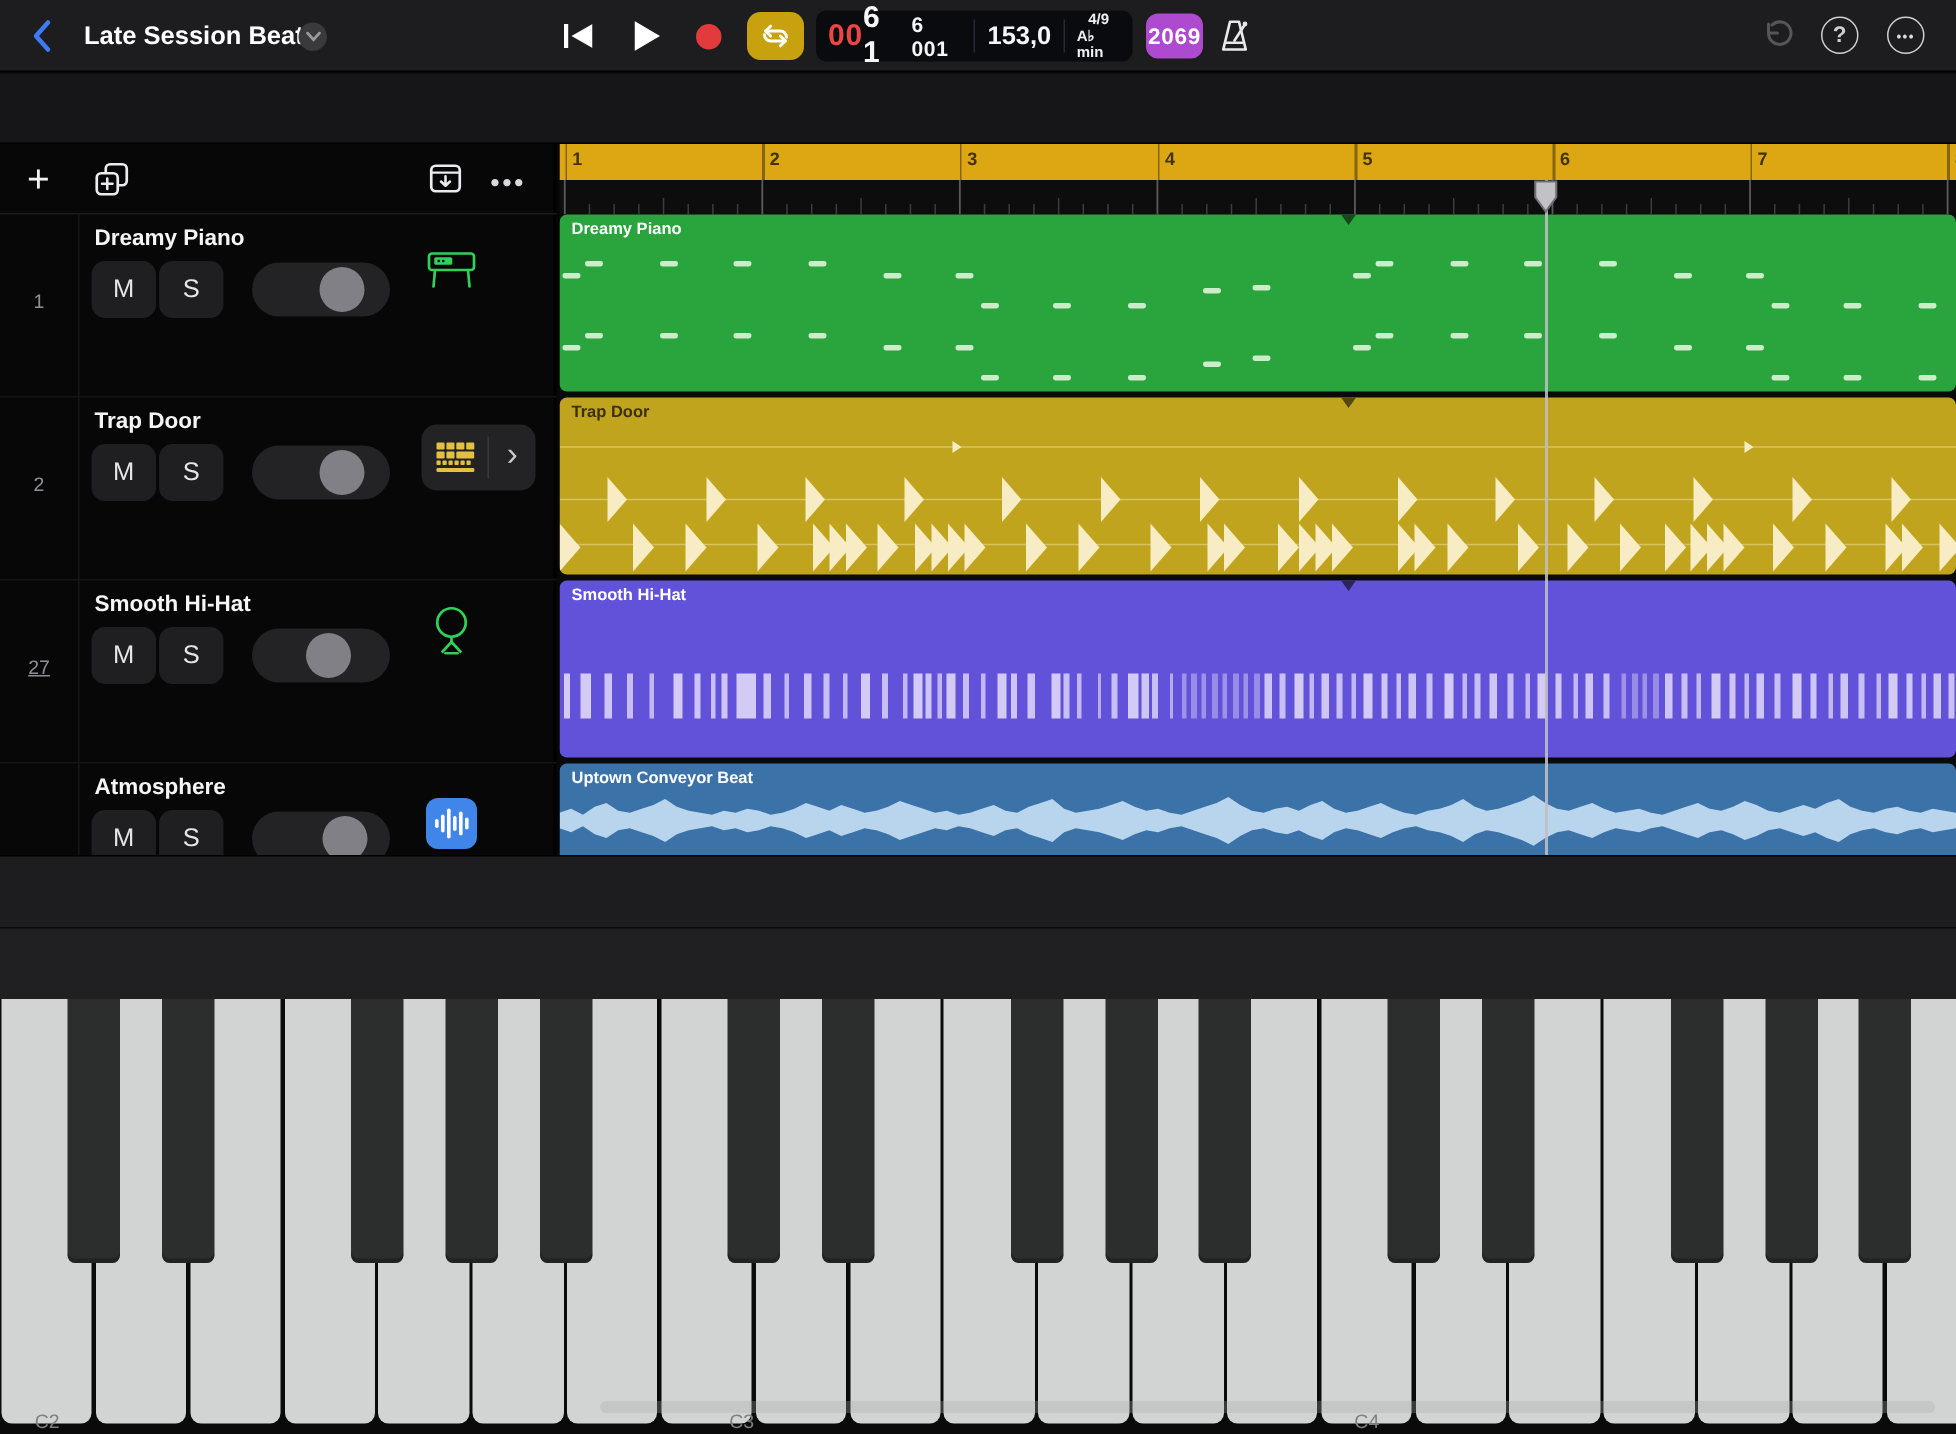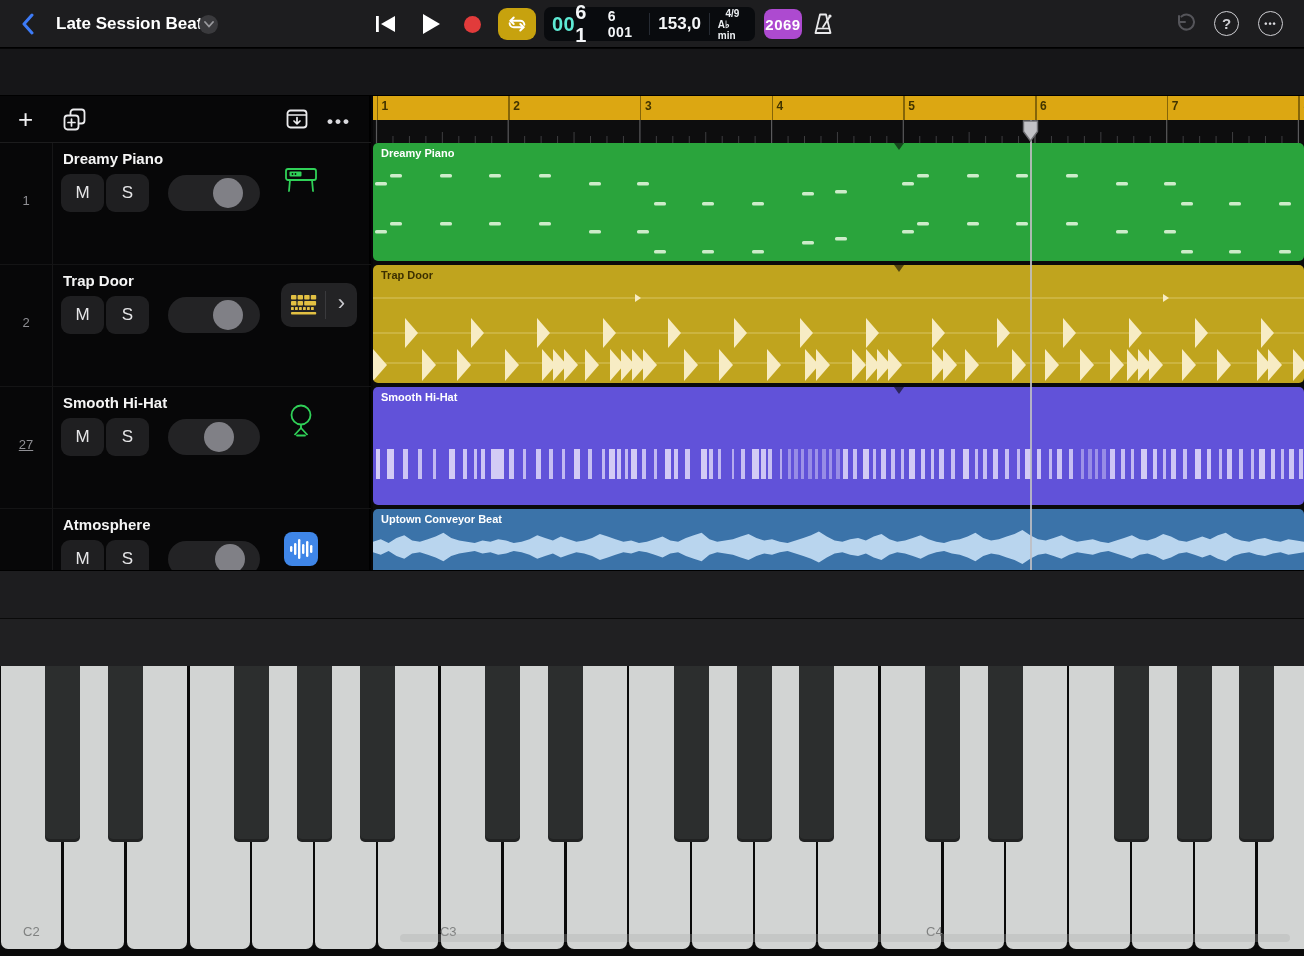--- a/index.html
+++ b/index.html
@@ -8,21 +8,21 @@
          font-family:"Liberation Sans", sans-serif; color:#f2f2f2; -webkit-font-smoothing:antialiased; }
   .abs { position:absolute; }
   .row { display:flex; align-items:center; }
 
   
   .topbar { position:absolute; left:0; top:0; width:1304px; height:48px; background:#1d1d1f; border-bottom:1px solid #000; }
   .title { font-size:17px; font-weight:700; color:#fff; white-space:nowrap; }
   .title-chev { width:19px; height:19px; border-radius:50%; background:#3a3a3d; display:flex; align-items:center; justify-content:center; }
   .loop-btn { width:38px; height:32px; border-radius:9px; display:flex; align-items:center; justify-content:center; }
   .lcd { width:211px; height:34px; background:#090b0e; border-radius:7px; display:flex; align-items:center; padding:0 8px; }
-  .lcd .dim { color:#5eead4; font-size:20px; font-weight:700; letter-spacing:.5px; }
+  .lcd .dim { color:#ef4444; font-size:20px; font-weight:700; letter-spacing:.5px; }
   .lcd .big { color:#f4f6f8; font-size:20px; font-weight:700; letter-spacing:.5px; }
   .lcd .small { color:#f4f6f8; font-size:14px; font-weight:700; margin-left:6px; letter-spacing:.5px; }
   .lcd .divider { width:1px; height:22px; background:#262b33; margin:0 8px; }
   .lcd .tempo { color:#f4f6f8; font-size:17px; font-weight:700; }
   .lcd .sigkey { display:flex; flex-direction:column; align-items:center; line-height:11px; }
   .lcd .sigkey span { font-size:10px; font-weight:700; color:#eef1f4; }
   .countin { width:38px; height:30px; border-radius:8px; display:flex; align-items:center; justify-content:center;
              font-size:15px; font-weight:700; color:#fff; letter-spacing:.5px; }
   .circled { width:25px; height:25px; border:1.6px solid #cfcfd3; border-radius:50%; display:flex; align-items:center; justify-content:center;
              color:#cfcfd3; font-weight:700; }
@@ -66,21 +66,21 @@
   .playmarker { position:absolute; top:24px; z-index:31; }
 
   
   .bottombar { position:absolute; left:0; top:570px; width:1304px; height:48px; background:#1d1d1f; border-top:1px solid #000; }
   .kbbar { position:absolute; left:0; top:618px; width:1304px; height:48px; background:#202022; border-top:1px solid #0a0a0a; }
 
   
   .piano { position:absolute; left:0; top:666px; width:1304px; height:290px; background:#0a0a0a; }
   .wkey { position:absolute; top:0; height:283px; background:#d2d4d3; border-radius:0 0 7px 7px; }
   .bkey { position:absolute; top:0; height:176px; background:#2c2e2e; border-radius:0 0 5px 5px; z-index:2; box-shadow:inset 0 -3px 0 rgba(0,0,0,.25); }
-  .klabel { position:absolute; font-size:13px; color:#7f8180; z-index:3; }
+  .klabel { position:absolute; font-size:13px; color:#7f8180; z-index:3;margin-top:16px; }
   .kb-scrollbar { position:absolute; left:400px; top:268px; width:890px; height:8px; border-radius:4px; background:rgba(170,170,170,.3); z-index:4; }
   svg { display:block; }
 </style>
 </head>
 <body>
 
 <div class="app">
 
   <header class="topbar">
     <div class="abs" style="left:20px;top:13px;">
@@ -739,17 +739,17 @@
       <div class="bkey" style="left: 548.09px; width: 35px;"></div>
       <div class="bkey" style="left: 673.777px; width: 35px;"></div>
       <div class="bkey" style="left: 736.62px; width: 35px;"></div>
       <div class="bkey" style="left: 799.464px; width: 35px;"></div>
       <div class="bkey" style="left: 925.151px; width: 35px;"></div>
       <div class="bkey" style="left: 987.994px; width: 35px;"></div>
       <div class="bkey" style="left: 1113.68px; width: 35px;"></div>
       <div class="bkey" style="left: 1176.52px; width: 35px;"></div>
       <div class="bkey" style="left: 1239.37px; width: 35px;"></div>
       <div class="klabel" style="left: 0px; width: 62.8434px; top: 258px; text-align: center;">C2</div>
-      <div class="klabel" style="left: 439.904px; width: 62.8434px; top: 258px; text-align: left;">C3</div>
-      <div class="klabel" style="left: 879.807px; width: 62.8434px; top: 258px; text-align: right;">C4</div>
+      <div class="klabel" style="left: 439.904px; width: 62.8434px; top: 258px; text-align: right;">C3</div>
+      <div class="klabel" style="left: 879.807px; width: 62.8434px; top: 258px; text-align: center;">C4</div>
     </div>
 
 </div>
 
 </body></html>

